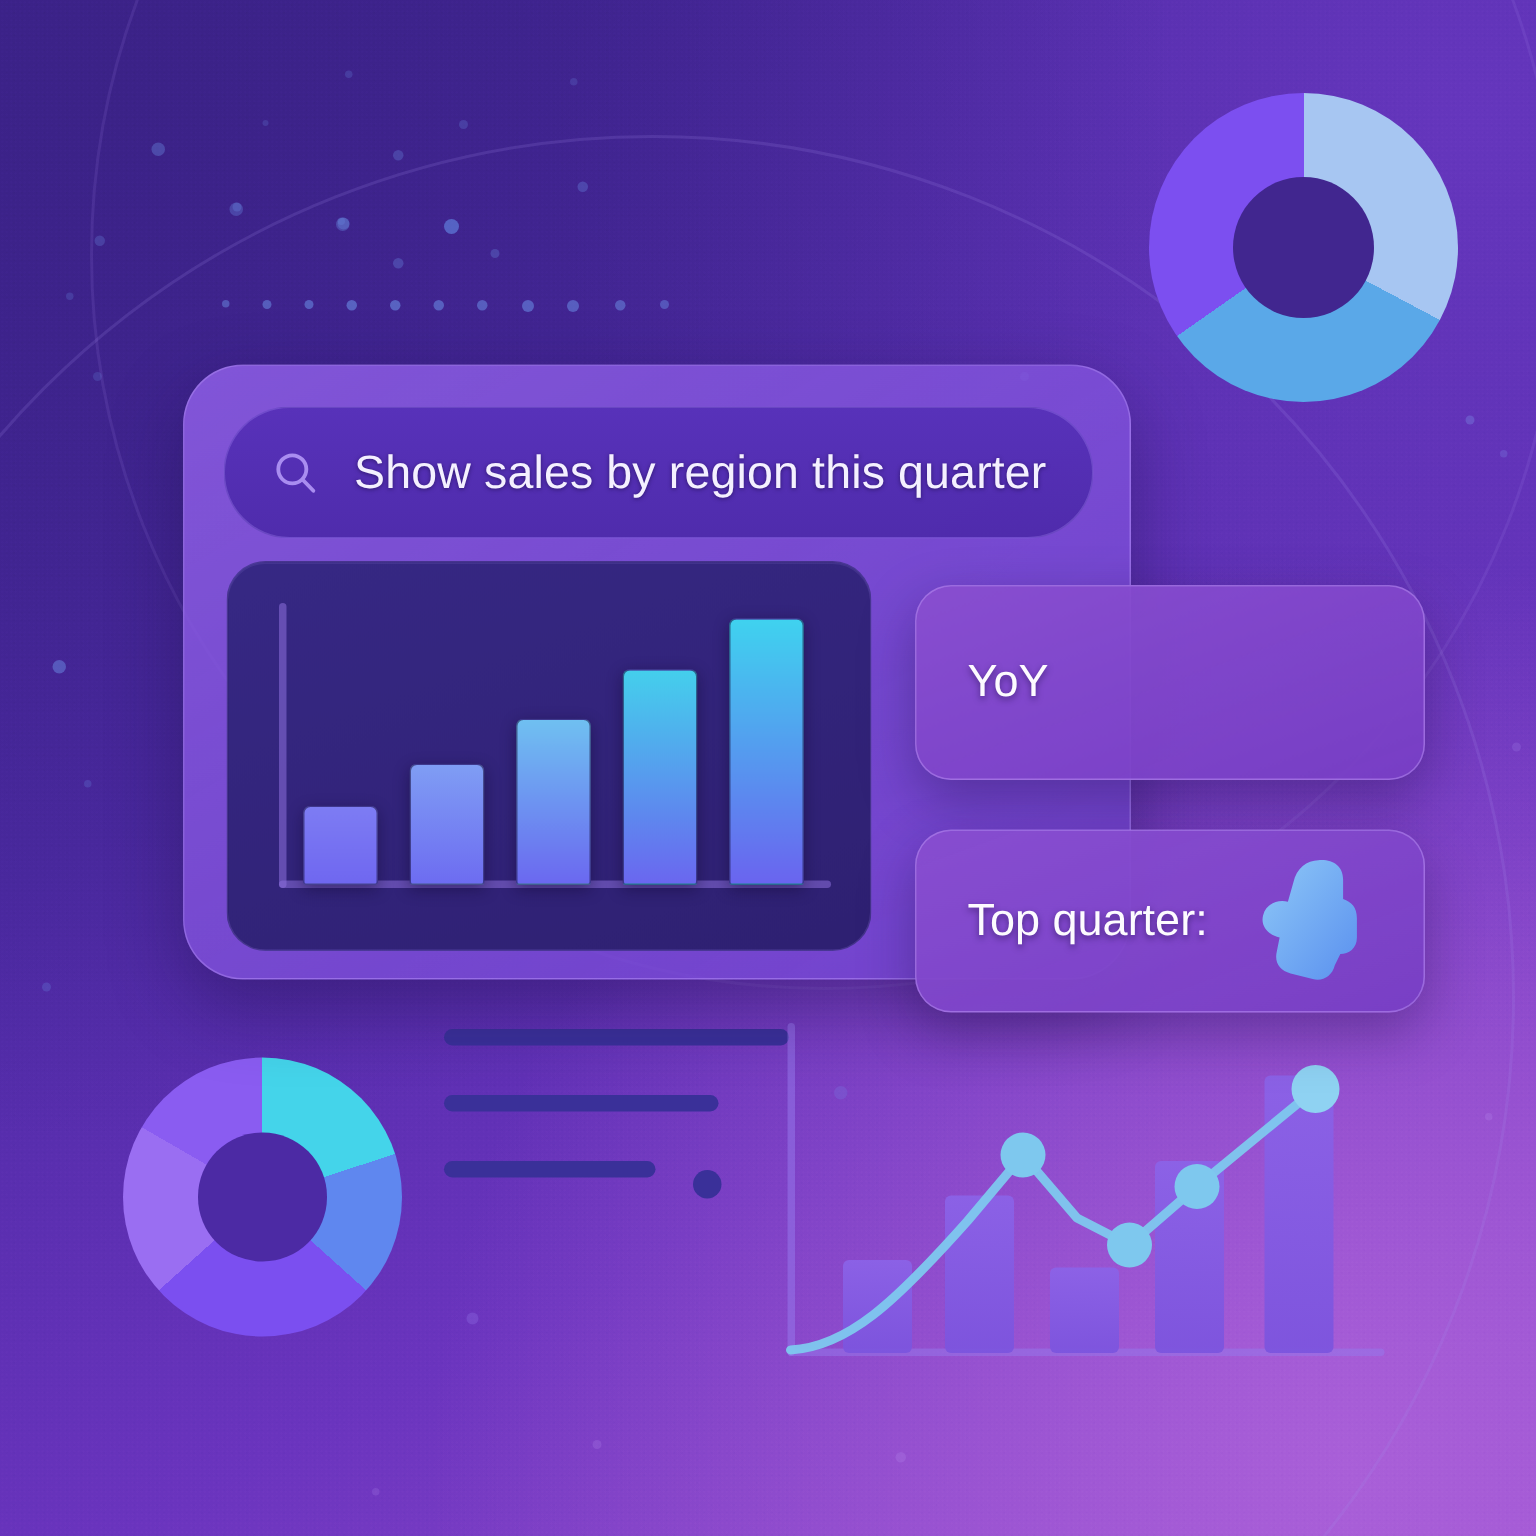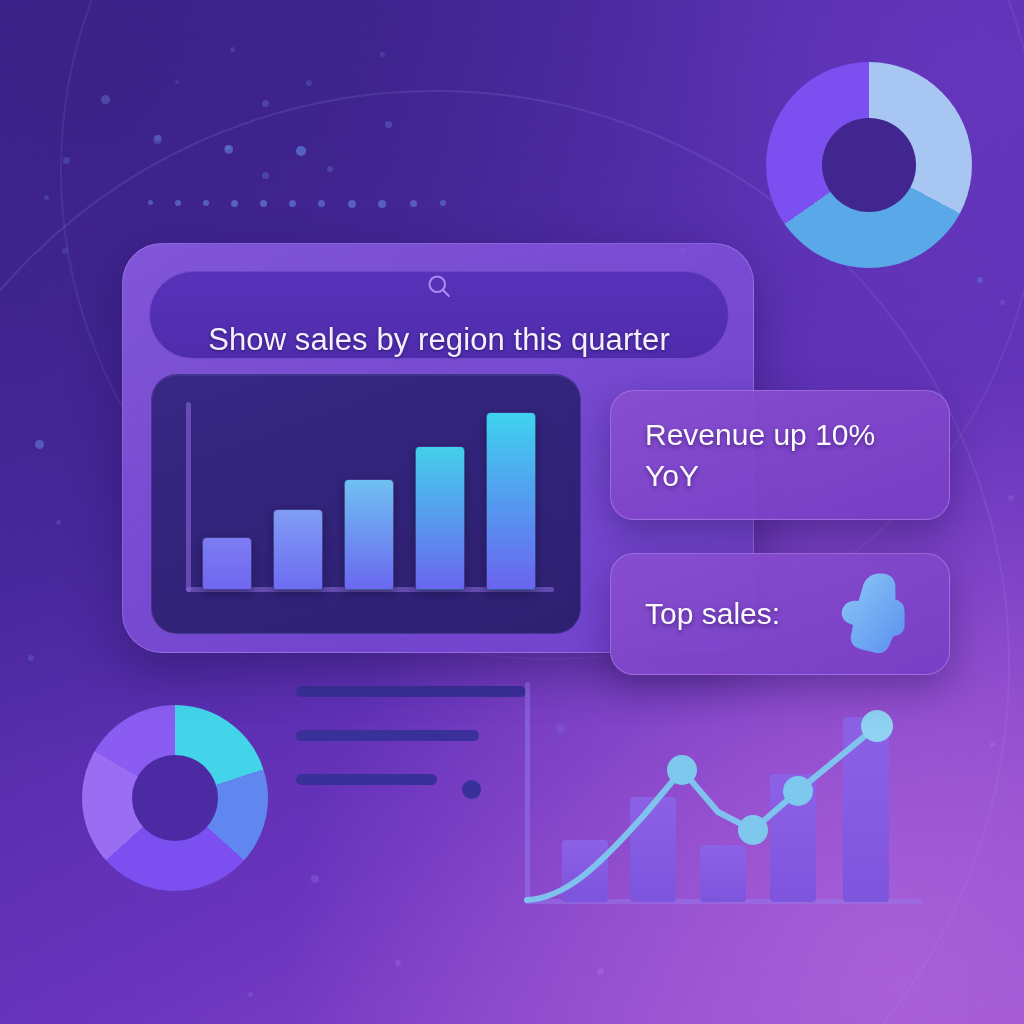--- a/index.html
+++ b/index.html
@@ -59,21 +59,21 @@
     border-radius:40px;
     background:linear-gradient(150deg,rgba(139,93,226,.88) 0%,rgba(112,66,206,.80) 100%);
     border:1px solid rgba(186,152,250,.38);
     box-shadow:0 18px 48px rgba(26,12,68,.40);
   }
   #search-pill{
     position:absolute; left:26px; top:27px; width:580px; height:88px;
     border-radius:44px;
     background:linear-gradient(180deg,rgba(86,48,184,.95) 0%,rgba(77,42,170,.95) 100%);
     border:1px solid rgba(170,136,245,.30);
-    display:flex; align-items:center; padding:0 30px; gap:22px;flex-direction:column;
+    display:flex; align-items:center; padding:0 30px; gap:22px;
   }
   #search-text{
     color:#f4f0ff; font-size:31px; letter-spacing:.1px; white-space:nowrap;
     text-shadow:0 1px 3px rgba(20,8,56,.55);
   }
   #chart-card{
     position:absolute; left:28px; top:130px; width:430px; height:260px;
     border-radius:26px;
     background:linear-gradient(160deg,#362884 0%,#2e2071 100%);
     border:1px solid rgba(150,118,226,.22);
@@ -229,28 +229,27 @@
          background:linear-gradient(180deg,#6fc0f1 0%,#6b68f0 100%);"></div>
     <div class="mbar" style="left:263px; height:144px;
          background:linear-gradient(180deg,#44cfec 0%,#6a66ef 100%);"></div>
     <div class="mbar" style="left:334px; height:178px;
          background:linear-gradient(180deg,#3fd2ef 0%,#6a64ef 100%);"></div>
   </div>
 </div>
 
 <div class="card" id="card-revenue">
   <div class="card-text">
-    <div>Revenue up 10%</div>
     <div>YoY</div>
   </div>
 </div>
 
 <div class="card" id="card-region">
   <div class="card-text">
-    <div>Top sales:</div>
+    <div>Top quarter:</div>
   </div>
   <svg id="region-shape" viewBox="0 0 100 100">
     <defs>
       <linearGradient id="rg" x1="0" y1="0" x2="1" y2="1">
         <stop offset="0%" stop-color="#8ec8f7"></stop>
         <stop offset="100%" stop-color="#5a90ef"></stop>
       </linearGradient>
     </defs>
     <path d="M52 6 C62 5 70 10 70 20 L70 34 C76 36 80 40 80 48
              L80 62 C80 70 74 74 68 74 L64 82 C62 90 55 94 48 92

